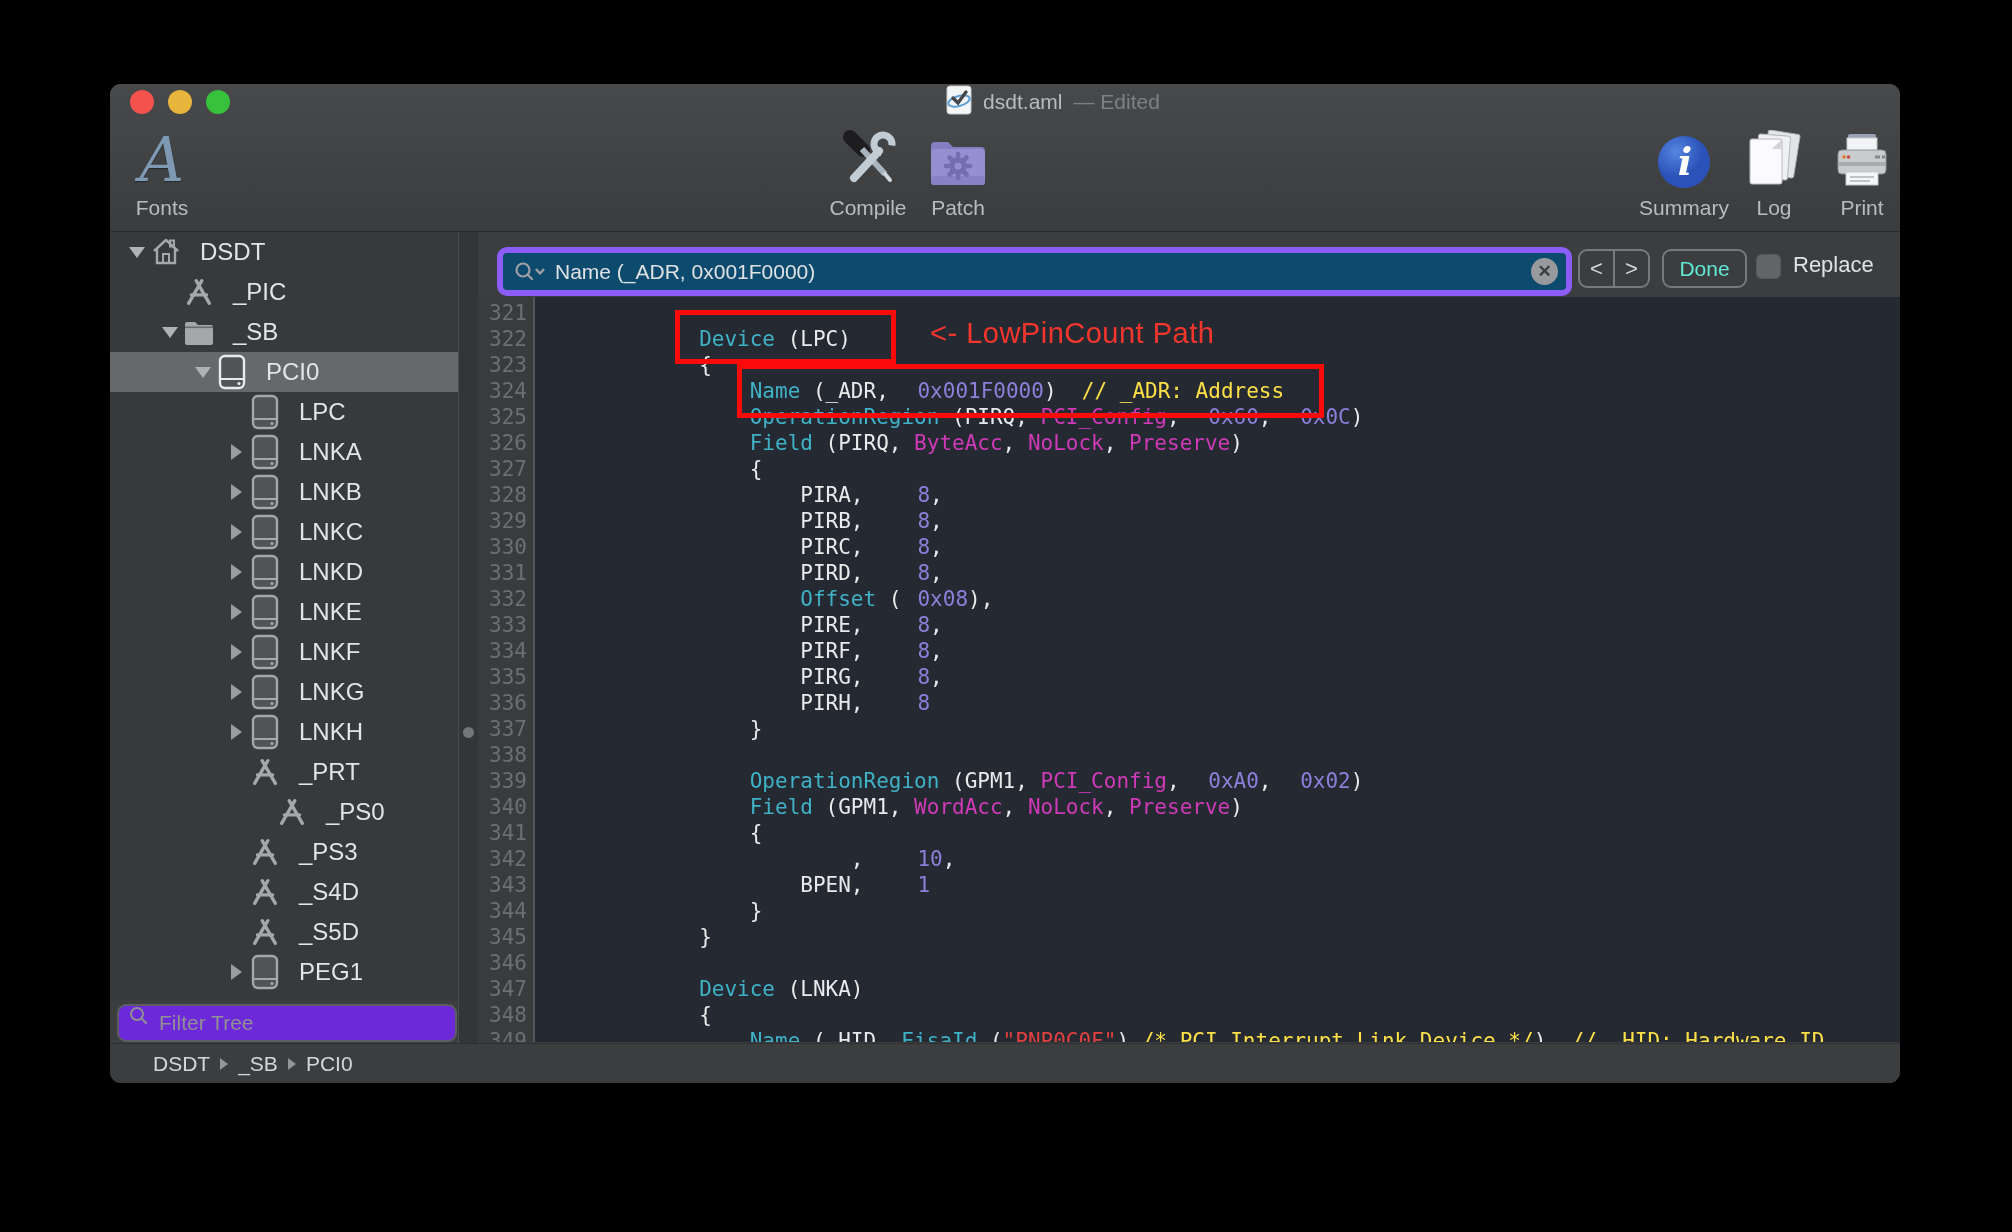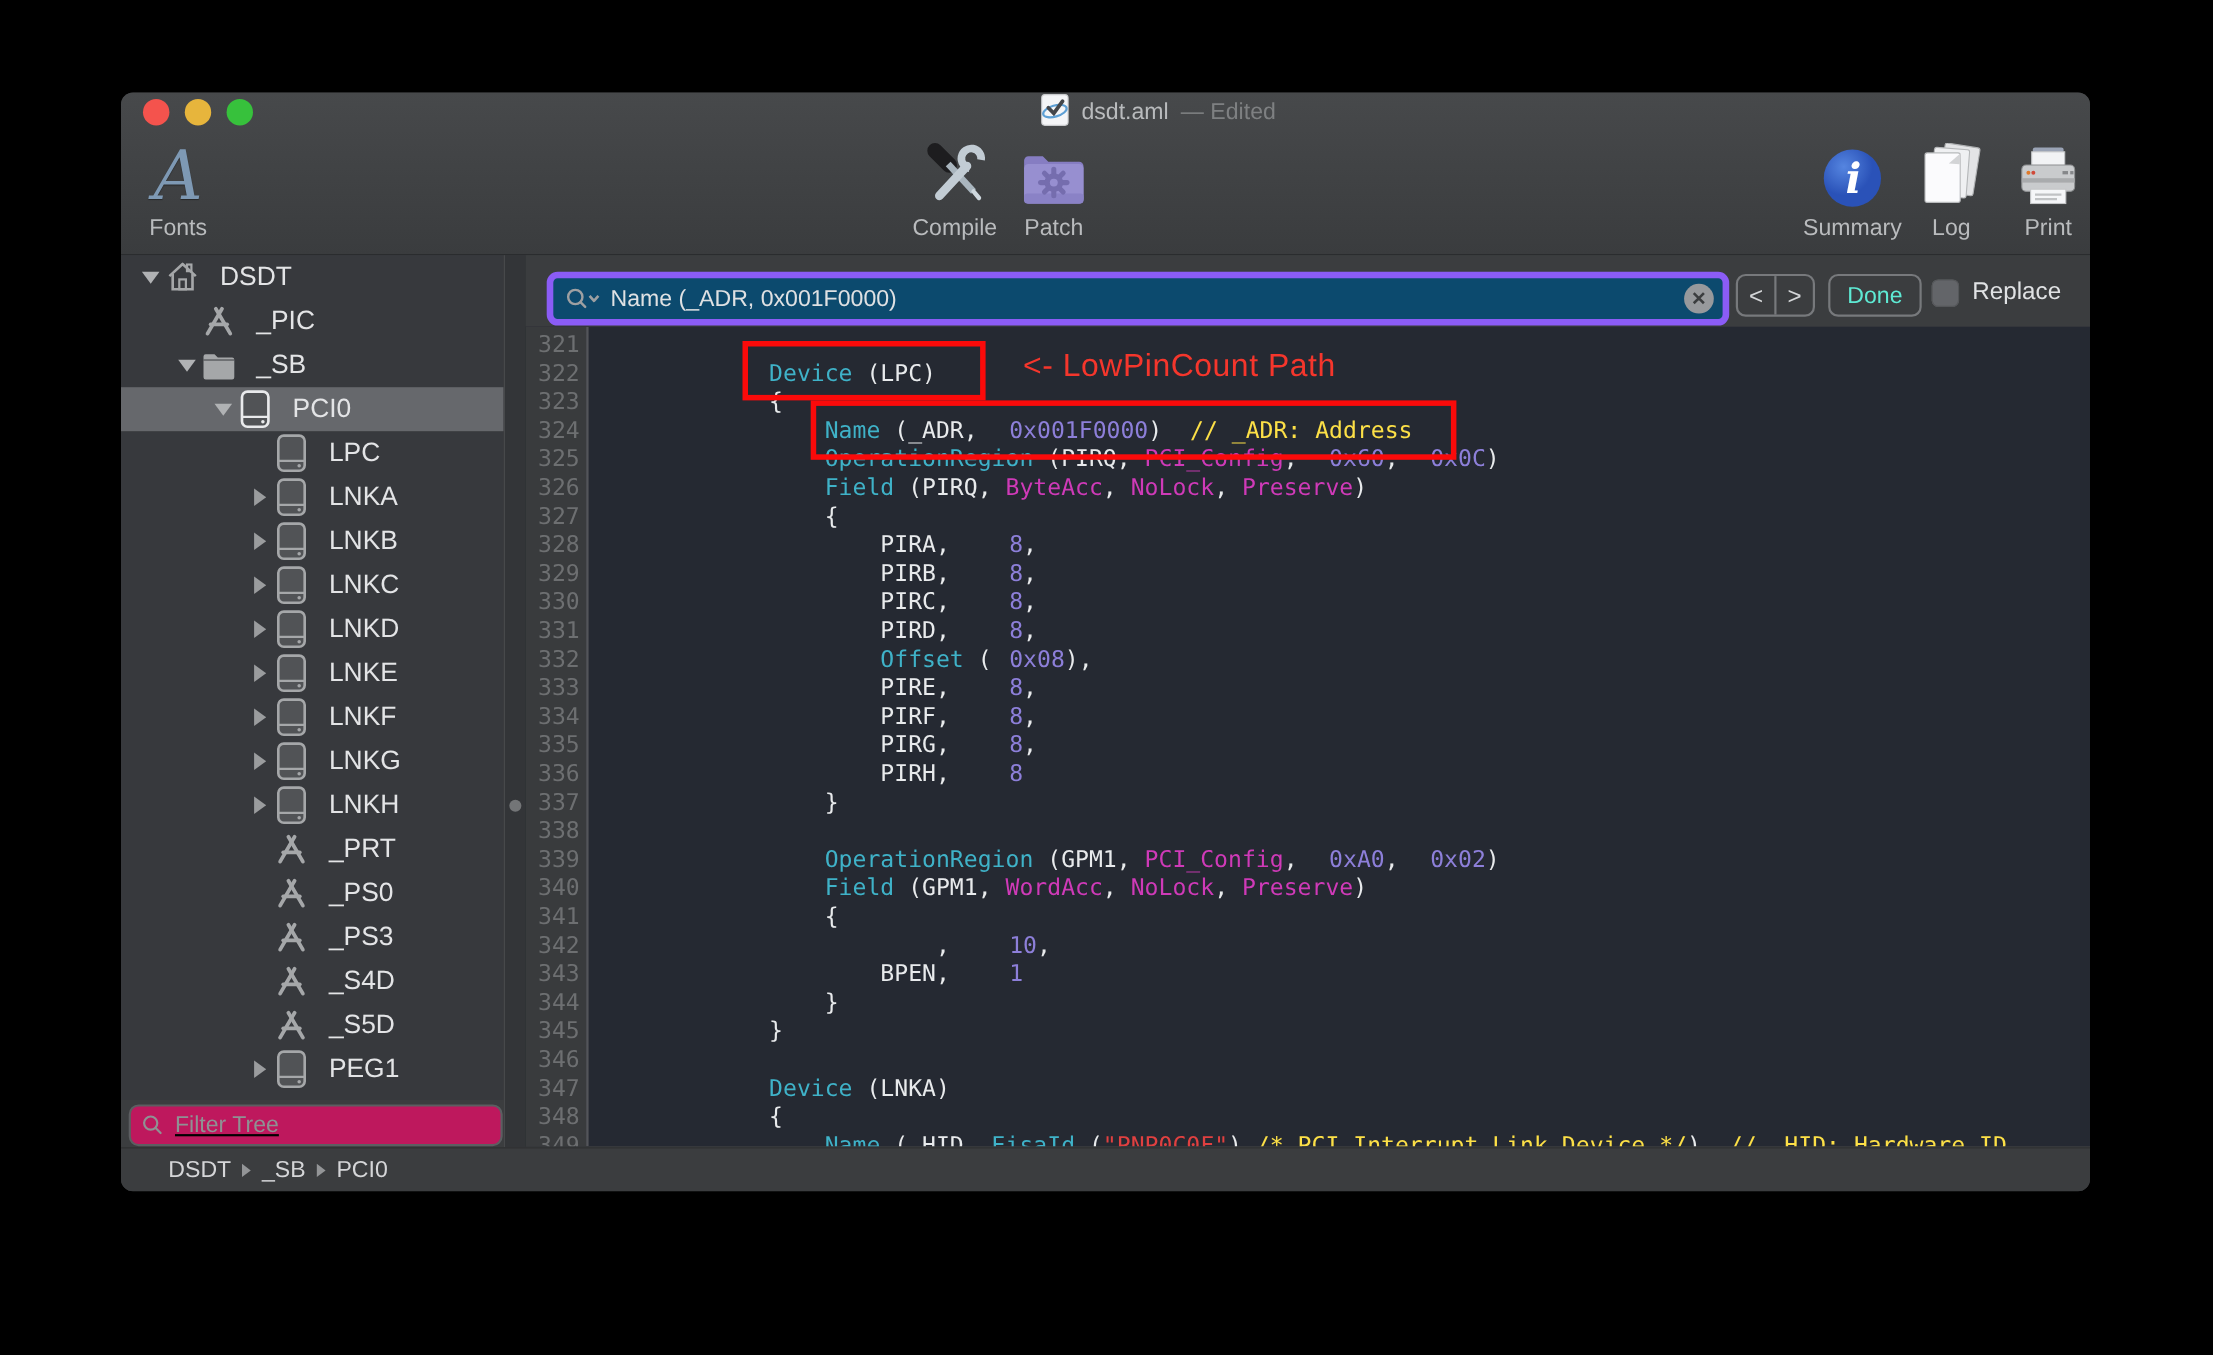--- a/index.html
+++ b/index.html
@@ -33,21 +33,21 @@
   .s-tri{width:26px;display:flex;justify-content:center;}
   .tri-down{width:0;height:0;border-left:8px solid transparent;border-right:8px solid transparent;
             border-top:11px solid #b0b2b4;}
   .tri-right{width:0;height:0;border-top:8px solid transparent;border-bottom:8px solid transparent;
              border-left:11px solid #9a9c9e;}
   .s-icon{width:32px;height:36px;margin-right:10px;display:flex;align-items:center;justify-content:center;}
   .s-label{font-size:24px;color:#e3e4e6;margin-left:8px;white-space:nowrap;}
   .s-scrollbar{position:absolute;left:433px;top:156px;width:14px;height:103px;border-radius:7px;
                background:#7d7f82;}
   .filter-wrap{position:absolute;left:7px;top:920px;width:336px;height:34px;border:2px solid #5c5e61;
-               border-radius:9px;display:flex;align-items:center;background:#be185d;text-decoration:underline;}
+               border-radius:9px;display:flex;background:#6d28d9;}
   .filter-wrap svg{margin:0 8px 0 10px;}
   .filter-input{flex:1;background:transparent;border:none;outline:none;color:#dfe1e3;
                 font-size:21px;font-family:"Liberation Sans",sans-serif;}
   .filter-input::placeholder{color:#8f9193;}
   .pane-divider{position:absolute;left:348px;top:148px;width:20px;height:811px;background:#333538;
                 border-left:1px solid #4a4c4e;}
   .div-dot{position:absolute;left:4px;top:495px;width:11px;height:11px;border-radius:50%;background:#737577;}
   
   .editor{position:absolute;left:368px;top:148px;width:1422px;height:811px;background:#3b3d3f;}
   .findbar{position:absolute;left:0;top:0;width:100%;height:65px;}
@@ -373,21 +373,21 @@
               <svg width="34" height="32" viewBox="0 0 34 32">
                 <g stroke="currentColor" stroke-width="3.6" stroke-linecap="round" fill="none">
                   <path d="M6,28 L20,4"></path>
                   <path d="M14,4 L28,28"></path>
                   <path d="M9,19 L25,19"></path>
                 </g>
               </svg>
             </span>
             <span class="s-label">_PRT</span>
           </div>
-          <div class="s-row" style="padding-left: 113px;">
+          <div class="s-row" style="padding-left: 113px; margin-left: 27px;">
             <span class="s-tri"></span>
             <span class="s-icon" style="color: rgb(165, 167, 169);">
               <svg width="34" height="32" viewBox="0 0 34 32">
                 <g stroke="currentColor" stroke-width="3.6" stroke-linecap="round" fill="none">
                   <path d="M6,28 L20,4"></path>
                   <path d="M14,4 L28,28"></path>
                   <path d="M9,19 L25,19"></path>
                 </g>
               </svg>
             </span>

